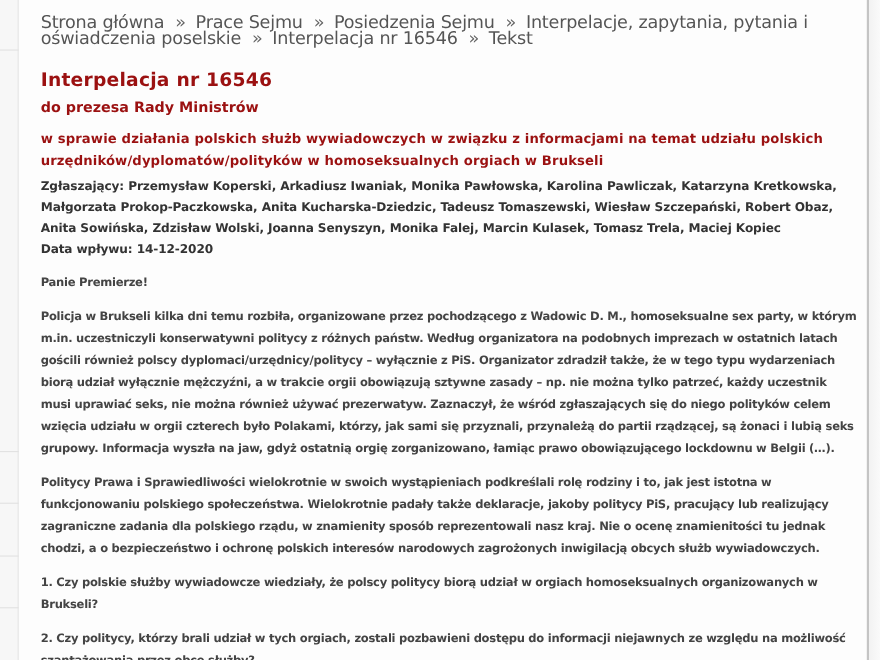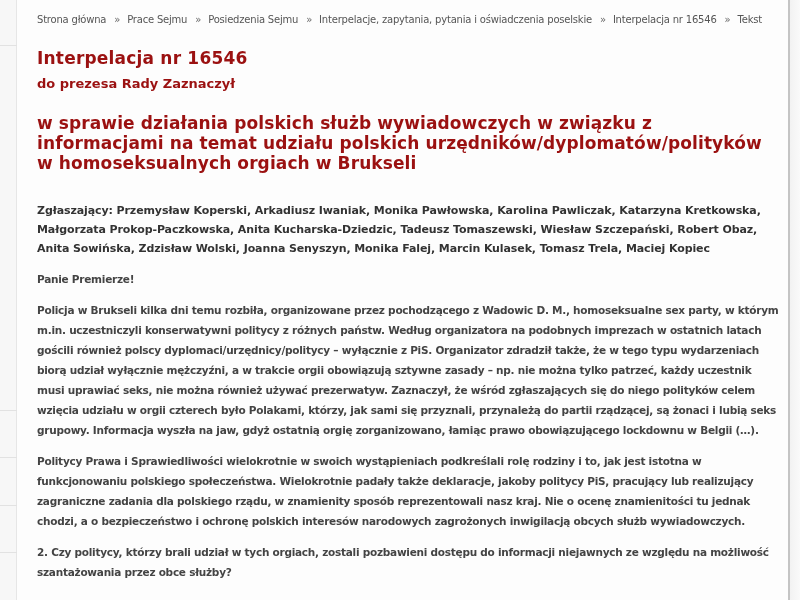--- a/index.html
+++ b/index.html
@@ -14,29 +14,29 @@
 
   .right-edge {
     position: absolute; left: 788px; top: 0; width: 12px; height: 600px;
     background: linear-gradient(to right, #c4c4c4 0, #c4c4c4 2px, #f2f2f2 2px, #fafafa 100%);
   }
 
   .content {
     position: absolute; left: 37px; top: 12px; width: 745px;
   }
 
-  .breadcrumb { font-size: 10px; line-height: 15px; color: #555; font-family: "DejaVu Sans", sans-serif; letter-spacing: -0.2px; }
+  .breadcrumb { font-size: 16px; line-height: 15px; color: #555; font-family: "DejaVu Sans", sans-serif; letter-spacing: -0.2px; }
   .breadcrumb a { color: #555; text-decoration: none; }
   .breadcrumb .sep { color: #666; margin: 0 4px 0 5px; }
 
   h1.title { margin-top: 20px; font-size: 17px; line-height: 22px; color: #9b1111; font-weight: bold; letter-spacing: 0.2px; }
   h2.recipient { margin-top: 5px; font-size: 13px; line-height: 19px; color: #9b1111; font-weight: bold; }
-  h2.subject { margin-top: 20px; font-size: 17px; line-height: 20px; color: #9b1111; font-weight: bold; letter-spacing: 0.1px; }
+  h2.subject { margin-top: 8px; font-size: 12px; line-height: 20px; color: #9b1111; font-weight: bold; letter-spacing: 0.1px; }
 
-  .meta { margin-top: 28px; font-size: 11px; line-height: 19px; color: #333; font-weight: bold; letter-spacing: -0.1px; }
+  .meta { margin-top: 4px; font-size: 11px; line-height: 19px; color: #333; font-weight: bold; letter-spacing: -0.1px; }
 
   .body-text { margin-top: 11px; font-size: 10.5px; line-height: 20px; color: #444; letter-spacing: -0.25px; }
   .body-text p { margin-bottom: 11px; font-weight: bold; }
 </style>
 </head>
 <body>
 
 <div class="left-sidebar">
   <div class="seg" style="top:45px"></div>
   <div class="seg" style="top:410px"></div>
@@ -56,29 +56,34 @@
     <a href="#">Posiedzenia Sejmu</a>
     <span class="sep">»</span>
     <a href="#">Interpelacje, zapytania, pytania i oświadczenia poselskie</a>
     <span class="sep">»</span>
     <a href="#">Interpelacja nr 16546</a>
     <span class="sep">»</span>
     <span>Tekst</span>
   </nav>
 
   <h1 class="title">Interpelacja nr 16546</h1>
-  <h2 class="recipient">do prezesa Rady Zaznaczył</h2>
+  <h2 class="recipient">do prezesa Rady Ministrów</h2>
   <h2 class="subject">w sprawie działania polskich służb wywiadowczych w związku z informacjami na temat udziału polskich urzędników/dyplomatów/polityków w homoseksualnych orgiach w Brukseli</h2>
 
   <div class="meta">
     <div>
       <span>Zgłaszający:</span>
       <span>Przemysław Koperski, Arkadiusz Iwaniak, Monika Pawłowska, Karolina Pawliczak, Katarzyna Kretkowska, Małgorzata Prokop-Paczkowska, Anita Kucharska-Dziedzic, Tadeusz Tomaszewski, Wiesław Szczepański, Robert Obaz, Anita Sowińska, Zdzisław Wolski, Joanna Senyszyn, Monika Falej, Marcin Kulasek, Tomasz Trela, Maciej Kopiec</span>
     </div>
+    <div>
+      <span>Data wpływu:</span>
+      <span>14-12-2020</span>
+    </div>
   </div>
 
   <div class="body-text">
     <p>Panie Premierze!</p>
     <p>Policja w Brukseli kilka dni temu rozbiła, organizowane przez pochodzącego z Wadowic D. M., homoseksualne sex party, w którym m.in. uczestniczyli konserwatywni politycy z różnych państw. Według organizatora na podobnych imprezach w ostatnich latach gościli również polscy dyplomaci/urzędnicy/politycy – wyłącznie z PiS. Organizator zdradził także, że w tego typu wydarzeniach biorą udział wyłącznie mężczyźni, a w trakcie orgii obowiązują sztywne zasady – np. nie można tylko patrzeć, każdy uczestnik musi uprawiać seks, nie można również używać prezerwatyw. Zaznaczył, że wśród zgłaszających się do niego polityków celem wzięcia udziału w orgii czterech było Polakami, którzy, jak sami się przyznali, przynależą do partii rządzącej, są żonaci i lubią seks grupowy. Informacja wyszła na jaw, gdyż ostatnią orgię zorganizowano, łamiąc prawo obowiązującego lockdownu w Belgii (…).</p>
     <p>Politycy Prawa i Sprawiedliwości wielokrotnie w swoich wystąpieniach podkreślali rolę rodziny i to, jak jest istotna w funkcjonowaniu polskiego społeczeństwa. Wielokrotnie padały także deklaracje, jakoby politycy PiS, pracujący lub realizujący zagraniczne zadania dla polskiego rządu, w znamienity sposób reprezentowali nasz kraj. Nie o ocenę znamienitości tu jednak chodzi, a o bezpieczeństwo i ochronę polskich interesów narodowych zagrożonych inwigilacją obcych służb wywiadowczych.</p>
+    <p>1. Czy polskie służby wywiadowcze wiedziały, że polscy politycy biorą udział w orgiach homoseksualnych organizowanych w Brukseli?</p>
     <p>2. Czy politycy, którzy brali udział w tych orgiach, zostali pozbawieni dostępu do informacji niejawnych ze względu na możliwość szantażowania przez obce służby?</p>
   </div>
 </div>
 
 </body></html>

